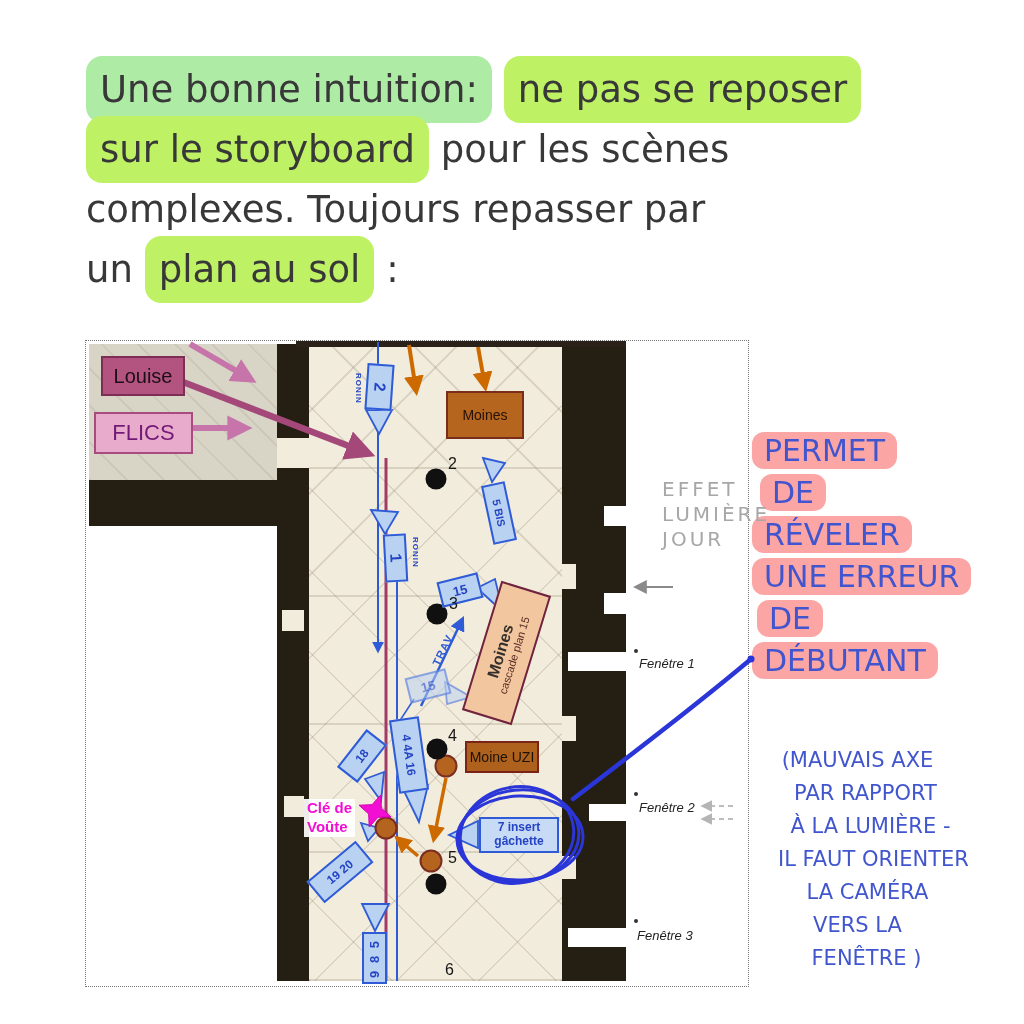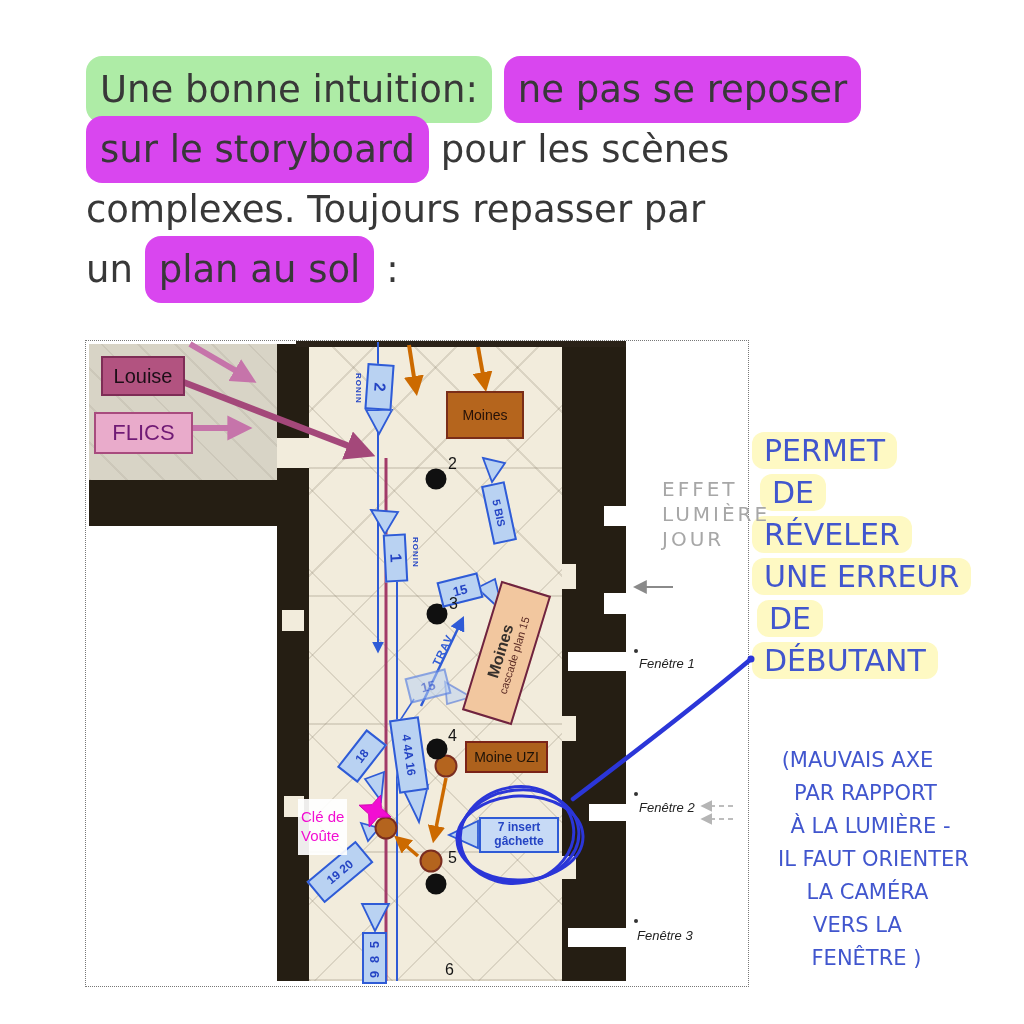--- a/index.html
+++ b/index.html
@@ -4,21 +4,21 @@
 <style>
   html,body{margin:0;padding:0;background:#ffffff;}
   .page{position:relative;width:1024px;height:1024px;background:#ffffff;overflow:hidden;
         font-family:"Liberation Sans",sans-serif;}
   
   .intro{position:absolute;left:86px;top:68px;font-family:"DejaVu Sans",sans-serif;
          font-size:37px;color:#383838;letter-spacing:0px;}
   .intro .line{margin-bottom:17px;white-space:nowrap;}
   .hl{padding:12px 14px;border-radius:16px;}
   .hl-green{background:#aeeca6;}
-  .hl-gray{background:#d946ef;}
+  .hl-gray{background:#bef264;}
   
   .plan{position:absolute;left:85px;top:340px;width:662px;height:645px;background:#ffffff;
         border:1px dotted #777;}
   .plan .bg{position:absolute;}
   .narthex{left:3px;top:3px;width:191px;height:136px;background:#d8d4c6;
     background-image:repeating-linear-gradient(45deg,rgba(120,110,95,.12) 0 2px,transparent 2px 26px);}
   .hband{left:3px;top:139px;width:188px;height:46px;background:#251e13;}
   .leftwall{left:191px;top:3px;width:32px;height:637px;background:#251e13;}
   .nave{left:223px;top:3px;width:253px;height:637px;background:#f2ecdc;
     background-image:
@@ -32,21 +32,21 @@
   .notch.cream{background:#f2ecdc;}
   
   .pbox{position:absolute;display:flex;align-items:center;justify-content:center;
         text-align:center;box-sizing:border-box;z-index:10;}
   .louise{left:15px;top:15px;width:84px;height:40px;background:#b25380;border:2px solid #7e2d56;
           color:#1c0e16;font-size:20px;}
   .flics{left:8px;top:71px;width:99px;height:42px;background:#e9abcb;border:2px solid #a84b7e;
          color:#701a75;font-size:22px;}
   .moines{left:360px;top:50px;width:78px;height:48px;background:#b5651d;border:2px solid #7a2d18;
           color:#241108;font-size:14px;}
-  .moineuzi{left:379px;top:400px;width:83px;height:32px;background:#ad611c;border:2px solid #7a2318;
+  .moineuzi{left:379px;top:400px;width:74px;height:32px;background:#ad611c;border:2px solid #7a2318;
           color:#1d1208;font-size:14px;}
   .cascade{left:353px;top:286px;width:135px;height:52px;background:#f2c79f;border:2px solid #6e2340;
            transform:rotate(-73deg);flex-direction:column;line-height:1.05;}
   .cascade .t1{font-weight:bold;font-size:16px;color:#36302c;}
   .cascade .t2{font-size:11px;color:#5a2a24;}
   .cam{background:#b9d2f2;border:2px solid #2f5bd6;color:#2444c4;font-weight:bold;}
   .cam span{display:block;}
   .cam2{left:280px;top:23px;width:27px;height:46px;transform:rotate(4deg);font-size:16px;}
   .cam1{left:298px;top:193px;width:23px;height:48px;transform:rotate(-3deg);font-size:16px;}
   .cam5bis{left:383px;top:160px;width:60px;height:24px;transform:rotate(78deg);font-size:11px;}
@@ -57,31 +57,31 @@
   .cam18{left:252px;top:402px;width:48px;height:26px;transform:rotate(-52deg);font-size:12px;}
   .cam1920{left:222px;top:517px;width:64px;height:28px;transform:rotate(-40deg);font-size:12px;}
   .cam589{left:276px;top:591px;width:25px;height:52px;font-size:13px;}
   .cam7{left:393px;top:476px;width:80px;height:36px;flex-direction:column;font-size:12px;
         background:#c7daf6;border-width:2px;line-height:1.15;}
   .rot90{transform:rotate(90deg);white-space:nowrap;}
   .rotm90{transform:rotate(-90deg);white-space:nowrap;letter-spacing:2px;}
   .vtext{position:absolute;z-index:10;font-size:8px;font-weight:bold;color:#2444c4;
          letter-spacing:1px;transform:rotate(90deg);transform-origin:top left;white-space:nowrap;}
   .posnum{position:absolute;z-index:10;font-size:16px;color:#151515;}
-  .cle{position:absolute;left:212px;top:458px;z-index:10;background:rgba(255,255,255,.92);
-       color:#f20ed2;font-weight:normal;font-size:15px;line-height:1.25;padding:9px 3px;}
+  .cle{position:absolute;left:218px;top:458px;z-index:10;background:rgba(255,255,255,.92);
+       color:#f20ed2;font-weight:bold;font-size:15px;line-height:1.25;padding:0 3px;}
   .effet{position:absolute;left:576px;top:136px;z-index:10;color:#a7a7a7;
          font-family:"DejaVu Sans",sans-serif;font-size:20px;letter-spacing:3px;line-height:1.25;}
   .fenetre{position:absolute;z-index:10;font-style:italic;font-size:13px;color:#222;}
   .fdot{position:absolute;z-index:10;width:4px;height:4px;background:#333;border-radius:50%;}
   
   .note-main{position:absolute;left:752px;top:433px;font-family:"DejaVu Sans",sans-serif;
              font-size:30px;color:#4156ce;}
   .note-main .nline{margin-bottom:7px;white-space:nowrap;}
-  .hl-lav{background:#fef9c3;padding:1px 12px;border-radius:12px;}
+  .hl-lav{background:#fca5a5;padding:1px 12px;border-radius:12px;}
   .note-sub{position:absolute;left:746px;top:744px;font-family:"DejaVu Sans",sans-serif;
             font-size:21px;color:#4156ce;line-height:33px;}
   .note-sub div{white-space:nowrap;text-align:center;}
   svg.overlay{position:absolute;left:0;top:0;z-index:5;pointer-events:none;}
   svg.pen{position:absolute;left:0;top:0;z-index:20;pointer-events:none;}
 </style>
 </head>
 <body>
 
 <div class="page">

